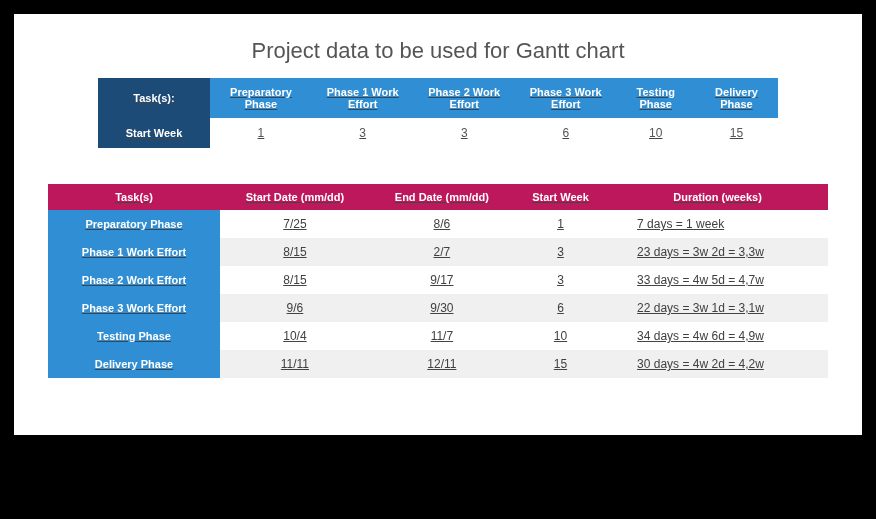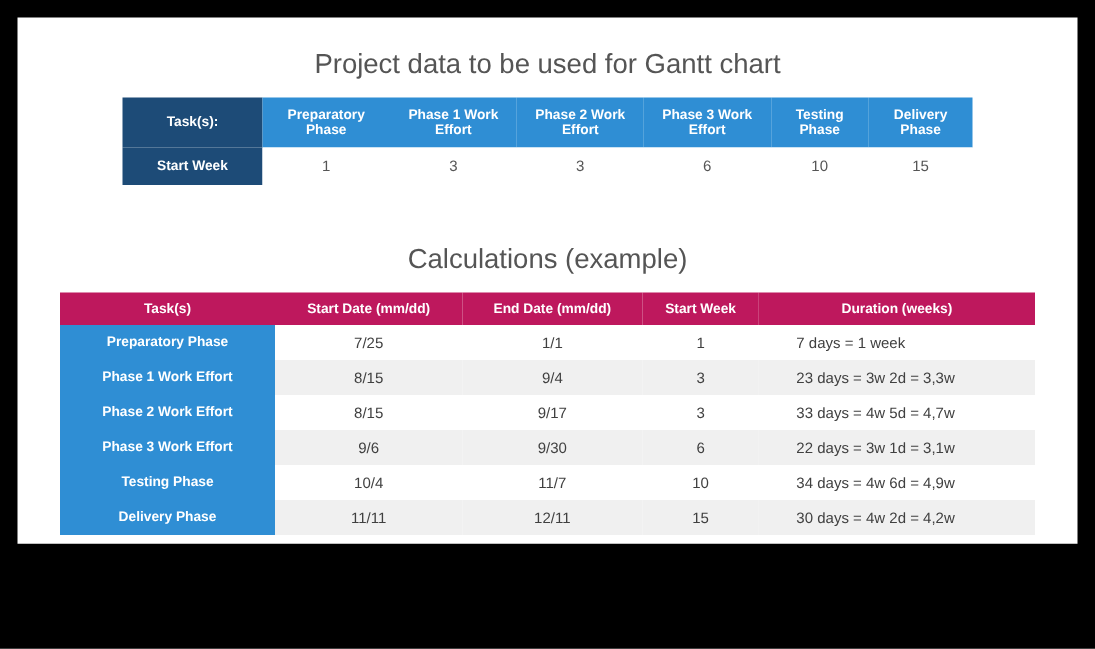--- a/index.html
+++ b/index.html
@@ -29,20 +29,21 @@
     font-weight: 300;
     font-size: 22px;
     color: #555;
     text-align: center;
     margin: 10px 0 14px 0;
   }
   table {
     border-collapse: collapse;
     margin: 0 auto;
     font-size: 12px;
+    text-decoration: underline;
   }
   
   .t1 { width: 680px; }
   .t1 th, .t1 td { padding: 8px 6px; text-align: center; }
   .t1 thead th {
     background: #2f8ed4;
     color: #fff;
     font-weight: 600;
     font-size: 11px;
   }
@@ -110,44 +111,43 @@
           <td>3</td>
           <td>6</td>
           <td>10</td>
           <td>15</td>
         </tr>
       </tbody>
     </table>
 
     <div class="spacer"></div>
 
-    <h2 class="title">Calculations (example)</h2>
 
     <table class="t2">
       <thead>
         <tr>
           <th>Task(s)</th>
           <th>Start Date (mm/dd)</th>
           <th>End Date (mm/dd)</th>
           <th>Start Week</th>
           <th>Duration (weeks)</th>
         </tr>
       </thead>
       <tbody id="t2body">
           <tr>
             <th>Preparatory Phase</th>
             <td>7/25</td>
-            <td>1/1</td>
+            <td>8/6</td>
             <td>1</td>
             <td class="dur">7 days = 1 week</td>
           </tr>
           <tr>
             <th>Phase 1 Work Effort</th>
             <td>8/15</td>
-            <td>9/4</td>
+            <td>2/7</td>
             <td>3</td>
             <td class="dur">23 days = 3w 2d = 3,3w</td>
           </tr>
           <tr>
             <th>Phase 2 Work Effort</th>
             <td>8/15</td>
             <td>9/17</td>
             <td>3</td>
             <td class="dur">33 days = 4w 5d = 4,7w</td>
           </tr>

